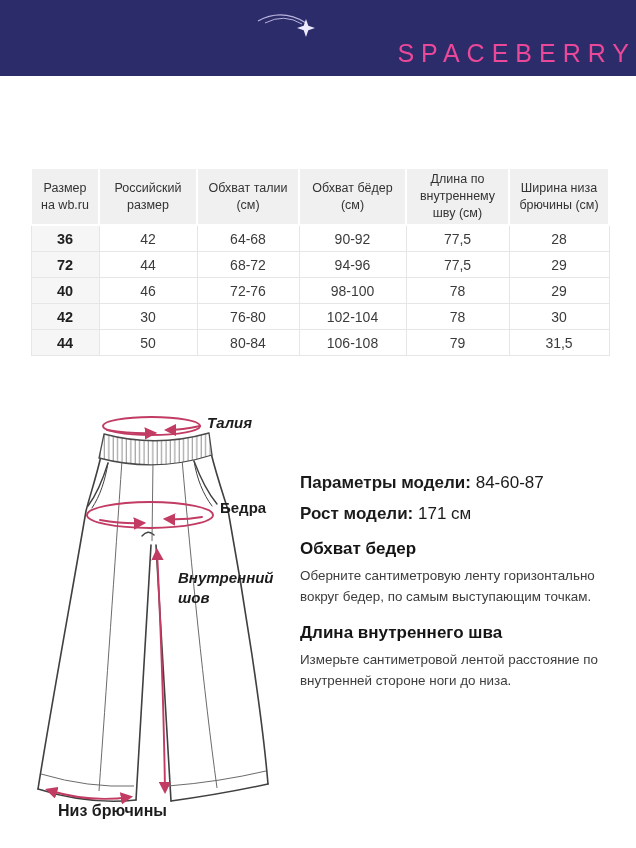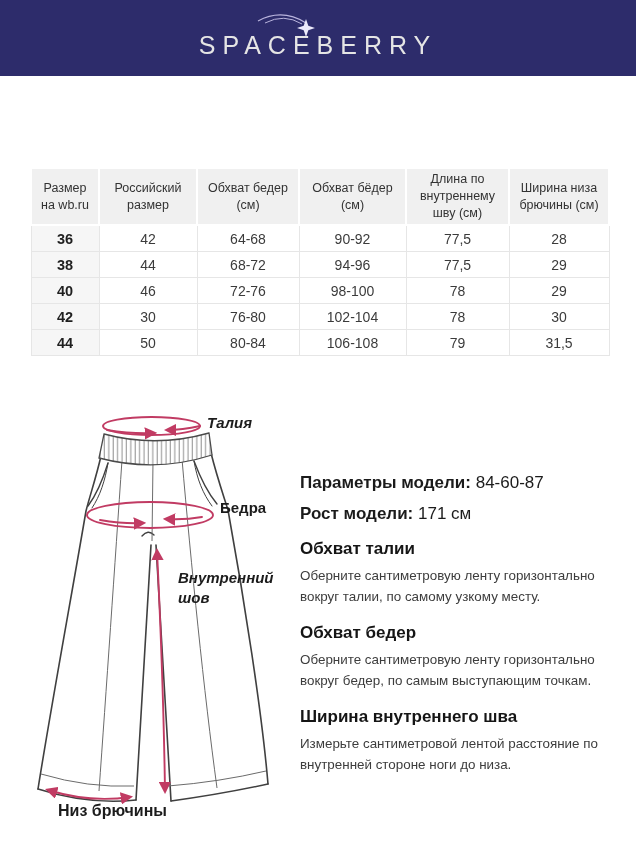--- a/index.html
+++ b/index.html
@@ -8,25 +8,25 @@
     background:#ffffff;
     font-family:"Liberation Sans", sans-serif;
     color:#1d1d1d;
   }
   
   .brand-bar{
     position:absolute;left:0;top:0;width:636px;height:76px;
     background:#2d2c6b;
   }
   .brand-logo{
-    position:absolute;left:0;top:4px;width:100%;height:76px;
-    line-height:82px;text-align:center;
+    position:absolute;left:0;top:12px;width:100%;height:76px;
+    line-height:82px;text-align:right;
     font-family:"Liberation Sans", sans-serif;
     font-size:25px;font-weight:500;letter-spacing:7px;
-    color:#e5e5e5;
+    color:#ec4899;
   }
   .star-svg{position:absolute;left:256px;top:9px;}
   
   .size-table{
     position:absolute;left:30px;top:167px;
     border-collapse:collapse;table-layout:fixed;width:578px;
   }
   .size-table th{
     background:#f0f0f0;border:2px solid #ffffff;
     font-size:12.5px;font-weight:400;color:#333;
@@ -79,37 +79,37 @@
       <col style="width:98px">
       <col style="width:102px">
     <col style="width:107px">
       <col style="width:103px">
       <col style="width:100px">
   </colgroup>
   <thead>
     <tr>
       <th>Размер на wb.ru</th>
       <th>Российский размер</th>
-      <th>Обхват бедер (см)</th>
+      <th>Обхват талии (см)</th>
       <th>Обхват бёдер (см)</th>
       <th>Длина по внутреннему шву (см)</th>
       <th>Ширина низа брючины (см)</th>
     </tr>
   </thead>
   <tbody>
     <tr>
       <td>36</td>
       <td>42</td>
       <td>64-68</td>
       <td>90-92</td>
       <td>77,5</td>
       <td>28</td>
     </tr>
     <tr>
-      <td>38</td>
+      <td>72</td>
       <td>44</td>
       <td>68-72</td>
       <td>94-96</td>
       <td>77,5</td>
       <td>29</td>
     </tr>
     <tr>
       <td>40</td>
       <td>46</td>
       <td>72-76</td>
@@ -199,24 +199,20 @@
       <b>Параметры модели:</b>
       <span>84-60-87</span>
     </div>
     <div class="model-line">
       <b>Рост модели:</b>
       <span>171 см</span>
     </div>
   </div>
 
   <div class="guide">
-    <div class="guide-title">Обхват талии</div>
-    <p class="guide-text">Оберните сантиметровую ленту горизонтально вокруг талии, по самому узкому месту.</p>
-  </div>
-  <div class="guide">
     <div class="guide-title">Обхват бедер</div>
     <p class="guide-text">Оберните сантиметровую ленту горизонтально вокруг бедер, по самым выступающим точкам.</p>
   </div>
   <div class="guide">
-    <div class="guide-title">Ширина внутреннего шва</div>
+    <div class="guide-title">Длина внутреннего шва</div>
     <p class="guide-text">Измерьте сантиметровой лентой расстояние по внутренней стороне ноги до низа.</p>
   </div>
 </div>
 
 </body></html>

